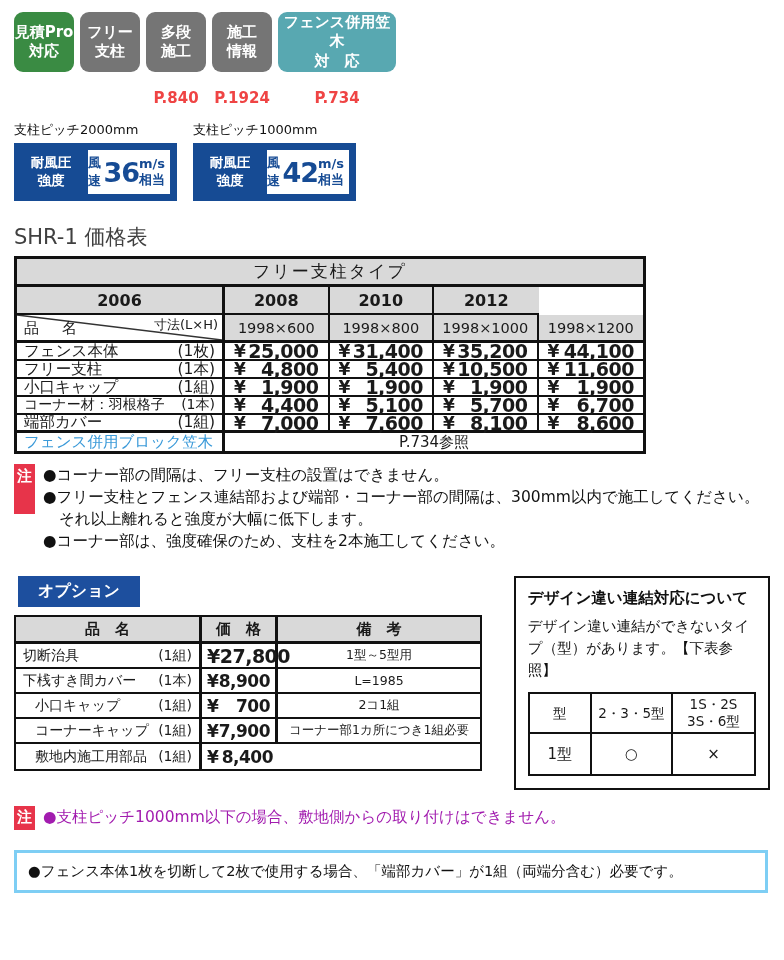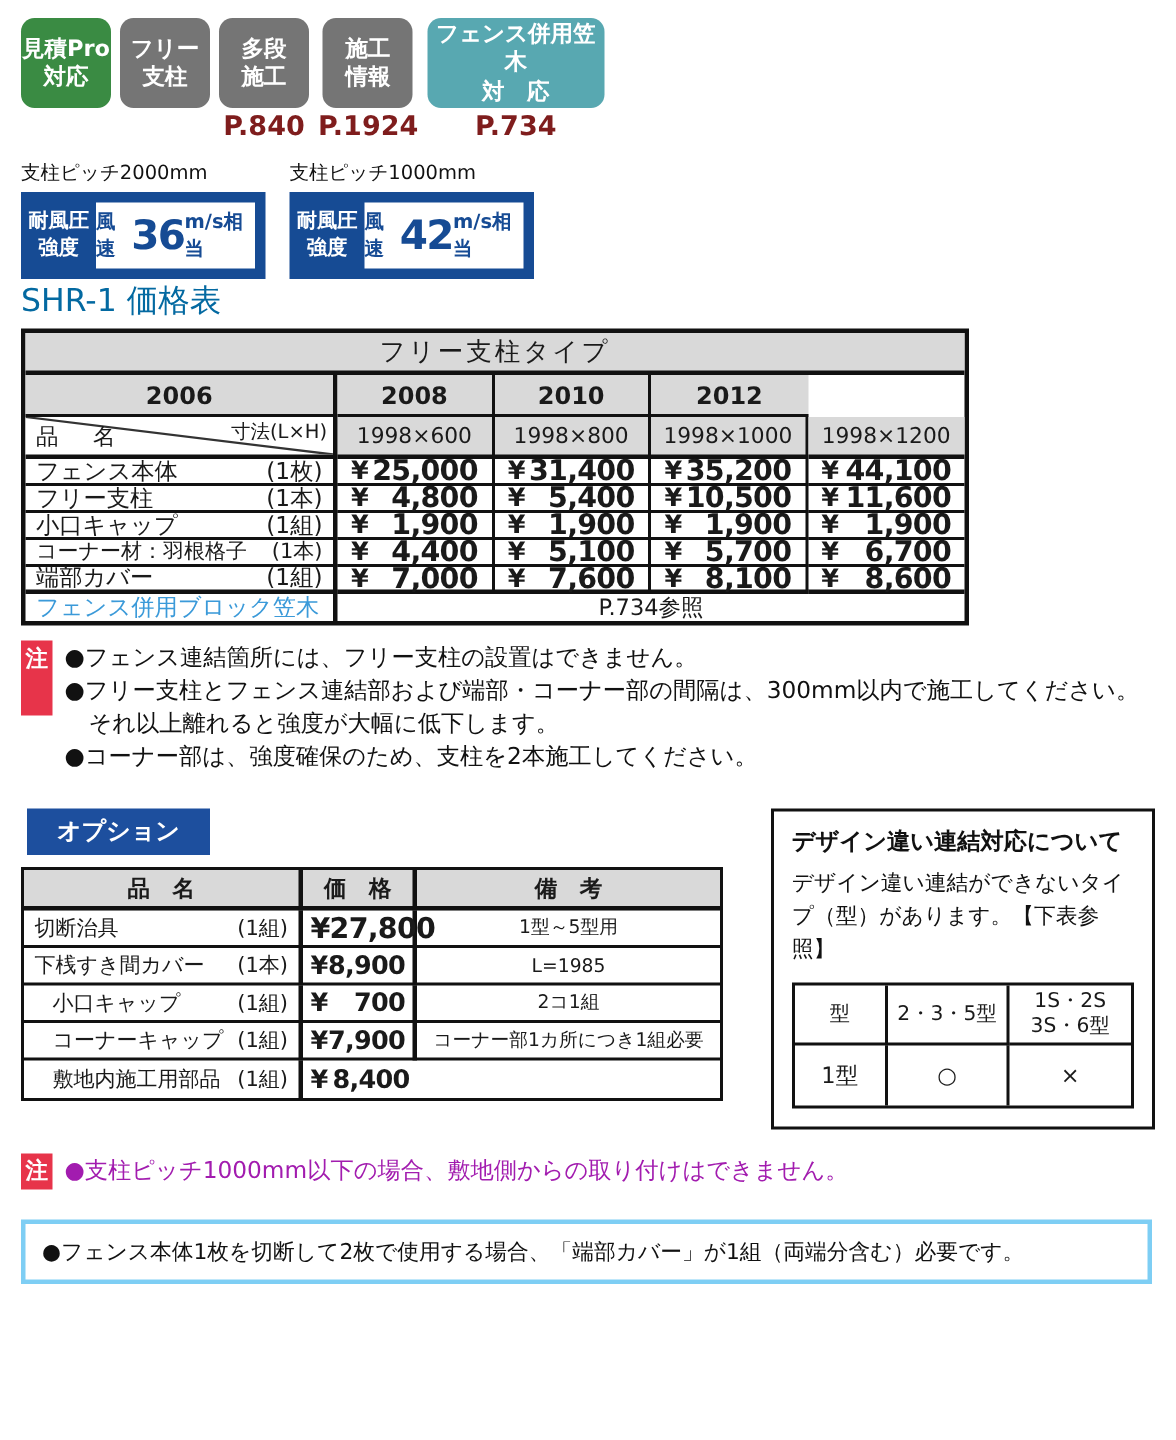--- a/index.html
+++ b/index.html
@@ -12,36 +12,36 @@
   .badges-row { display:flex; gap:6px; align-items:flex-start; }
   .badge-col { display:flex; flex-direction:column; align-items:center; }
   .badge { height:60px; border-radius:9px; color:#fff; font-weight:bold;
            display:flex; flex-direction:column; align-items:center; justify-content:center;
            font-size:15px; line-height:1.3; text-align:center; }
   .badge.sq { width:60px; }
   .badge.wide { width:118px; font-size:15px; }
   .bg-green { background:#3a8b43; }
   .bg-gray { background:#757575; }
   .bg-teal { background:#58a8b1; }
-  .badge-page { height:20px; margin-top:2px; font-weight:bold; font-size:18px; color:#7f1d1d; }
+  .badge-page { height:20px; margin-top:17px; font-weight:bold; font-size:15px; color:#ef4444; }
 
   
   .wind-row { display:flex; gap:16px; margin-top:12px; }
   .wind-group { width:163px; }
   .wind-pitch { font-size:13px; margin-bottom:4px; color:#111; }
   .wind-badge { background:#164b94; height:58px; display:flex; align-items:center; }
-  .wind-left { width:50px; color:#fff; font-weight:bold; font-size:13.5px; line-height:1.3;
+  .wind-left { width:74px; color:#fff; font-weight:bold; font-size:13.5px; line-height:1.3;
                display:flex; flex-direction:column; align-items:center; }
   .wind-inner { flex:1; background:#fff; margin:7px 7px 7px 0; height:44px;
                 display:flex; align-items:center; justify-content:center; color:#164b94; font-weight:bold; }
   .wf-prefix,.wf-suffix { font-size:13px; }
   .wf-value { font-size:27px; line-height:1; letter-spacing:-1px; }
 
   
-  .page-title { font-size:21px; margin-bottom:5px; color:#0369a1; }
+  .page-title { font-size:21px; margin-top:22px; margin-bottom:5px; color:#404040; }
 
   
   .ptable { width:632px; border:3px solid #111; }
   .pt-row { display:grid; grid-template-columns:208px 1fr 1fr 1fr 1fr; }
   .pt-row .cell { border-right:2px solid #111; border-bottom:2px solid #111;
                   display:flex; align-items:center; justify-content:center; }
   .pt-row .cell:last-child { border-right:none; }
   .pt-row .cell:first-child { border-right:3px solid #111; }
   .cell.full { grid-column:1 / -1; border-right:none !important; }
   .thickb .cell { border-bottom:3px solid #111; }
@@ -320,21 +320,21 @@
     </div>
     <div class="pt-row pt-data lastrow">
       <div class="cell name-cell blue-name">フェンス併用ブロック笠木</div>
       <div class="cell span4">P.734参照</div>
     </div>
   </div>
 
   <div class="note-block">
     <div class="note-bar">注</div>
     <div class="note-lines">
-      <div>●フェンス連結箇所には、フリー支柱の設置はできません。</div>
+      <div>●コーナー部の間隔は、フリー支柱の設置はできません。</div>
       <div>●フリー支柱とフェンス連結部および端部・コーナー部の間隔は、300mm以内で施工してください。</div>
       <div class="cont">それ以上離れると強度が大幅に低下します。</div>
       <div>●コーナー部は、強度確保のため、支柱を2本施工してください。</div>
     </div>
   </div>
 
   <div class="opt-section">
     <div class="opt-left">
       <div class="opt-badge">オプション</div>
       <div class="otable">

